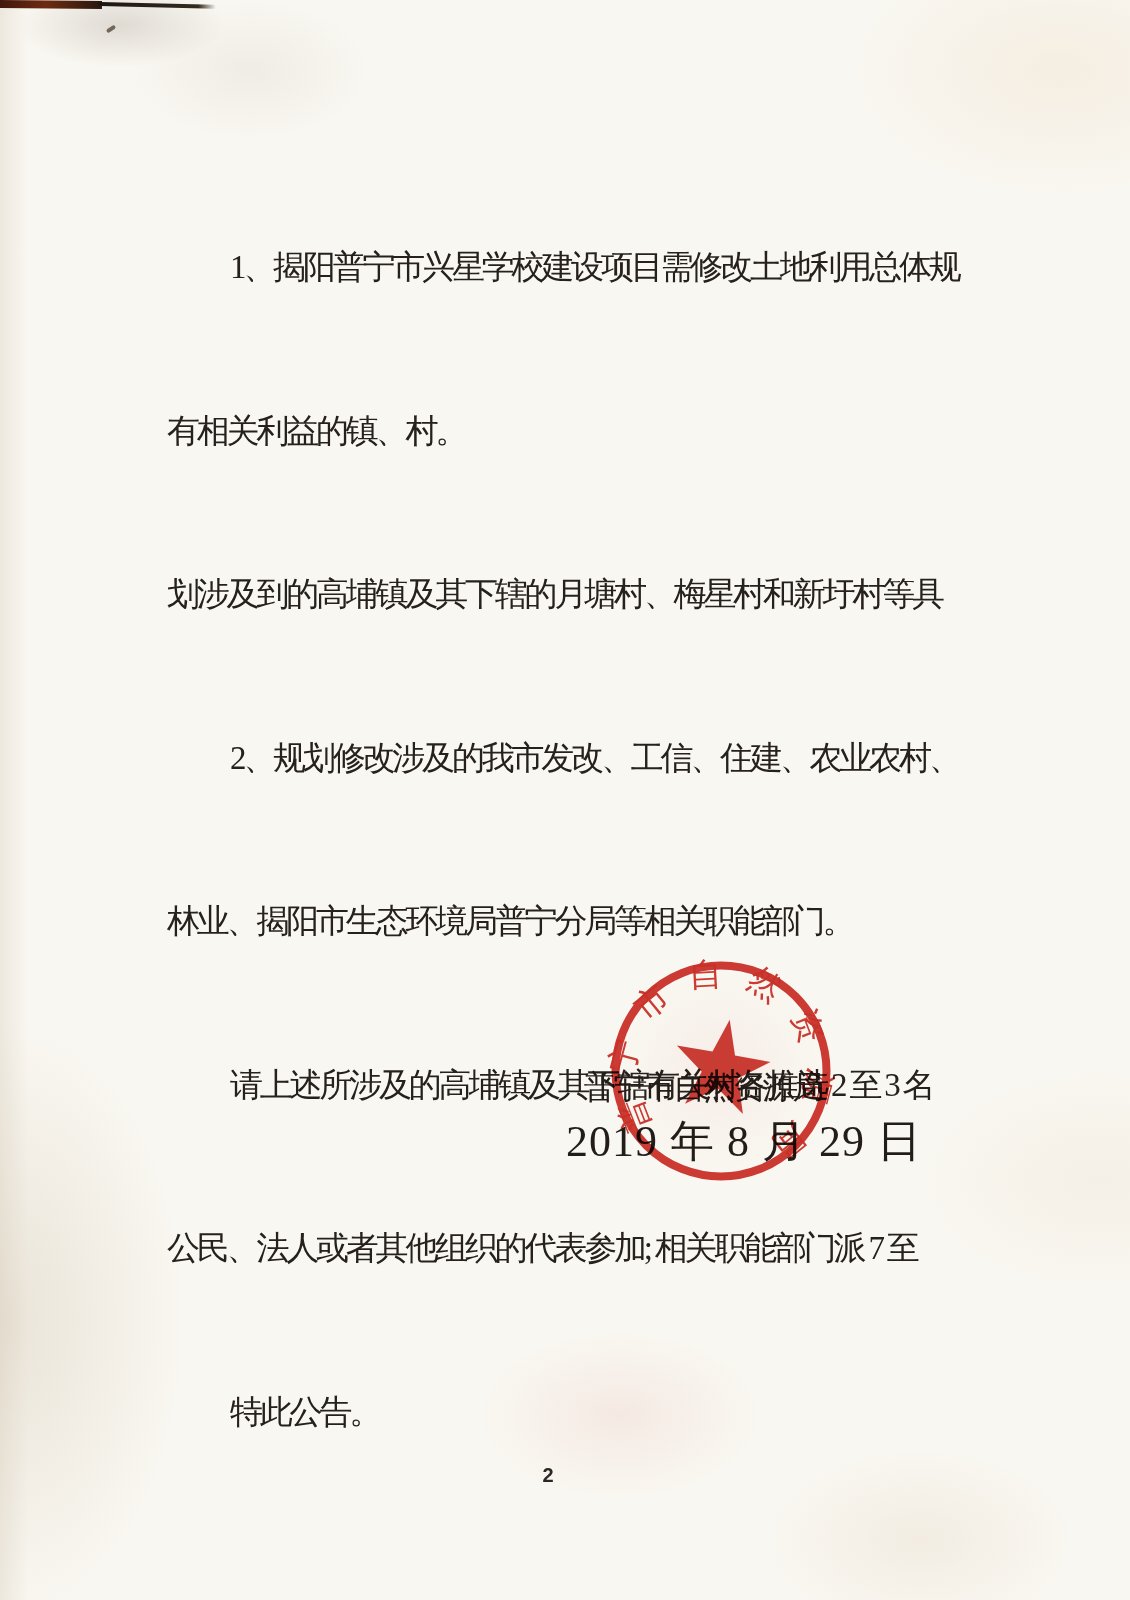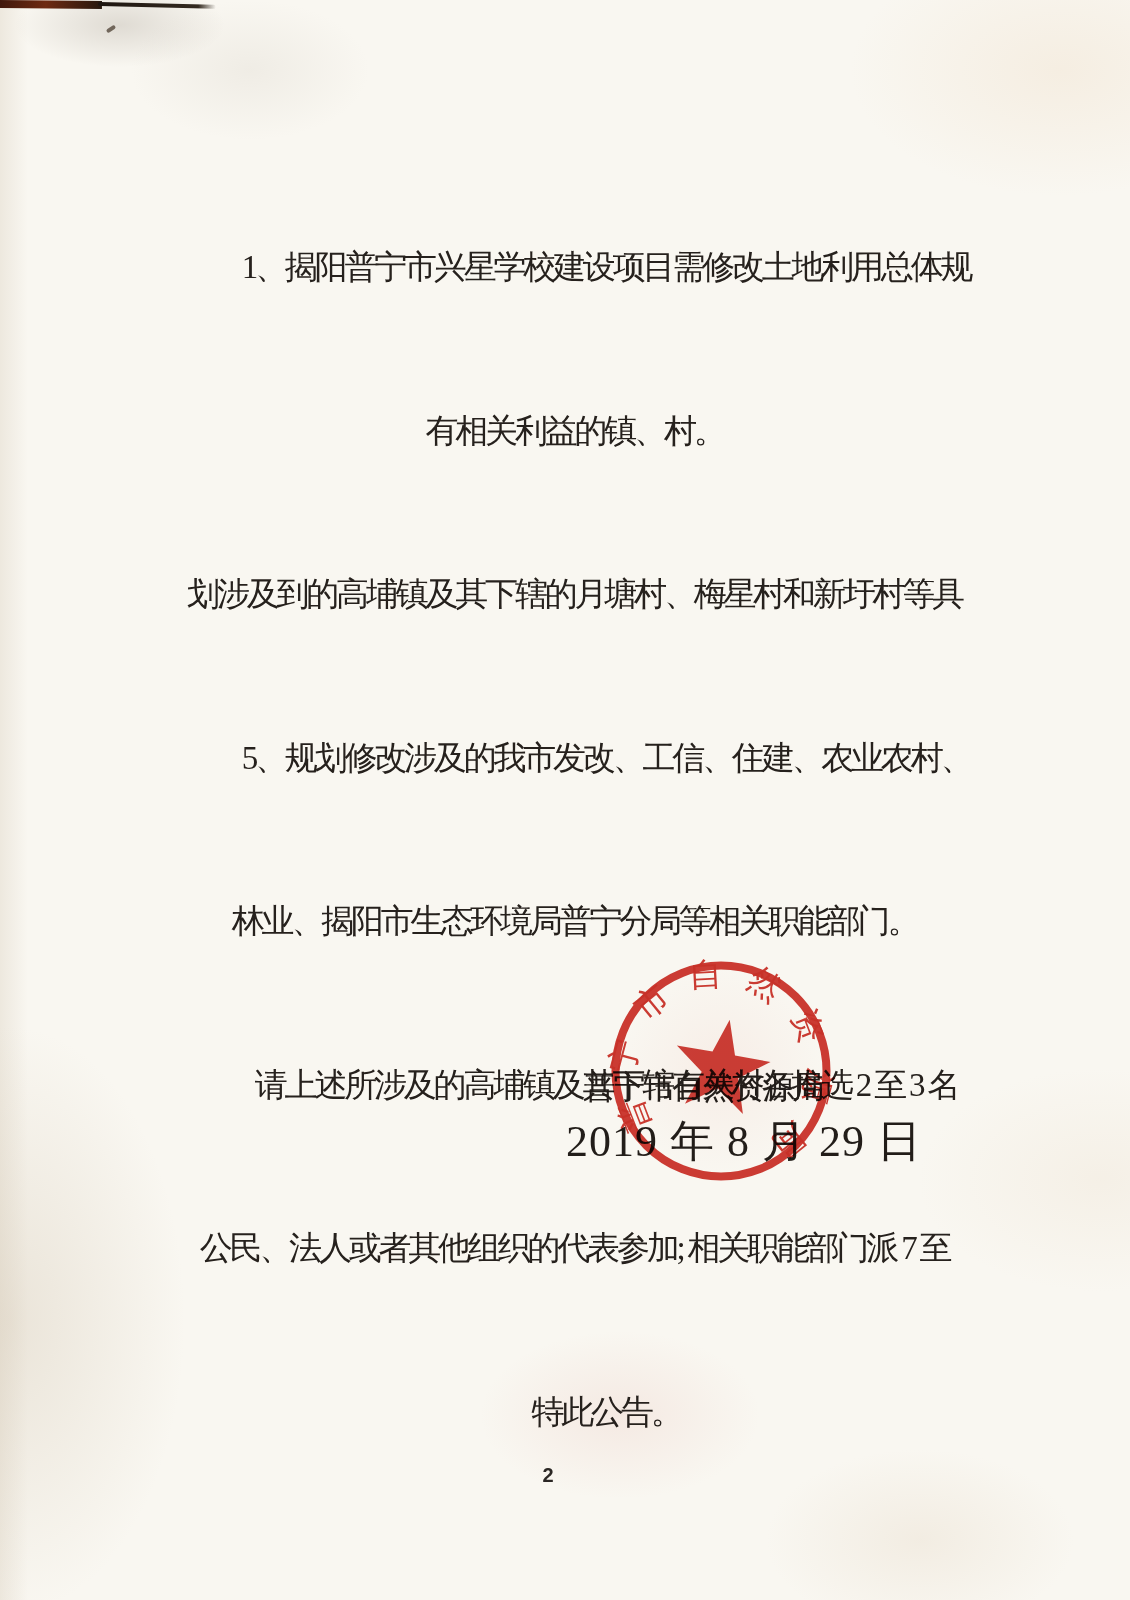--- a/index.html
+++ b/index.html
@@ -57,21 +57,21 @@
   .text-flow {
     position: absolute;
     left: 167px;
     top: 131px;
     width: 815px;
     font-size: 33px;
     line-height: 54.5px;
     letter-spacing: -3.2px;
     white-space: pre;
   }
-  .line { height: 54.5px; text-align: center; }
+  .line { height: 54.5px; }
   .indent { padding-left: 63px; }
 
   
   .sig-agency {
     position: absolute;
     top: 1066px; left: 703px;
     transform: translateX(-50%);
     font-size: 32px; line-height: 42px;
     letter-spacing: -2.2px;
     white-space: pre;
@@ -116,21 +116,21 @@
 <div class="page">
 
   <div class="artifact-corner"></div>
   <div class="artifact-line"></div>
   <div class="artifact-speck"></div>
 
   <div class="text-flow">
     <div class="line indent">1、揭阳普宁市兴星学校建设项目需修改土地利用总体规</div>
     <div class="line">有相关利益的镇、村。</div>
     <div class="line">划涉及到的高埔镇及其下辖的月塘村、梅星村和新圩村等具</div>
-    <div class="line indent">5、规划修改涉及的我市发改、工信、住建、农业农村、</div>
+    <div class="line indent">2、规划修改涉及的我市发改、工信、住建、农业农村、</div>
     <div class="line">林业、揭阳市生态环境局普宁分局等相关职能部门。</div>
     <div class="line indent">请上述所涉及的高埔镇及其下辖有关村各推选 2 至 3 名</div>
     <div class="line">公民、法人或者其他组织的代表参加; 相关职能部门派 7 至</div>
     <div class="line indent">特此公告。</div>
 
     
 
     
     
     

